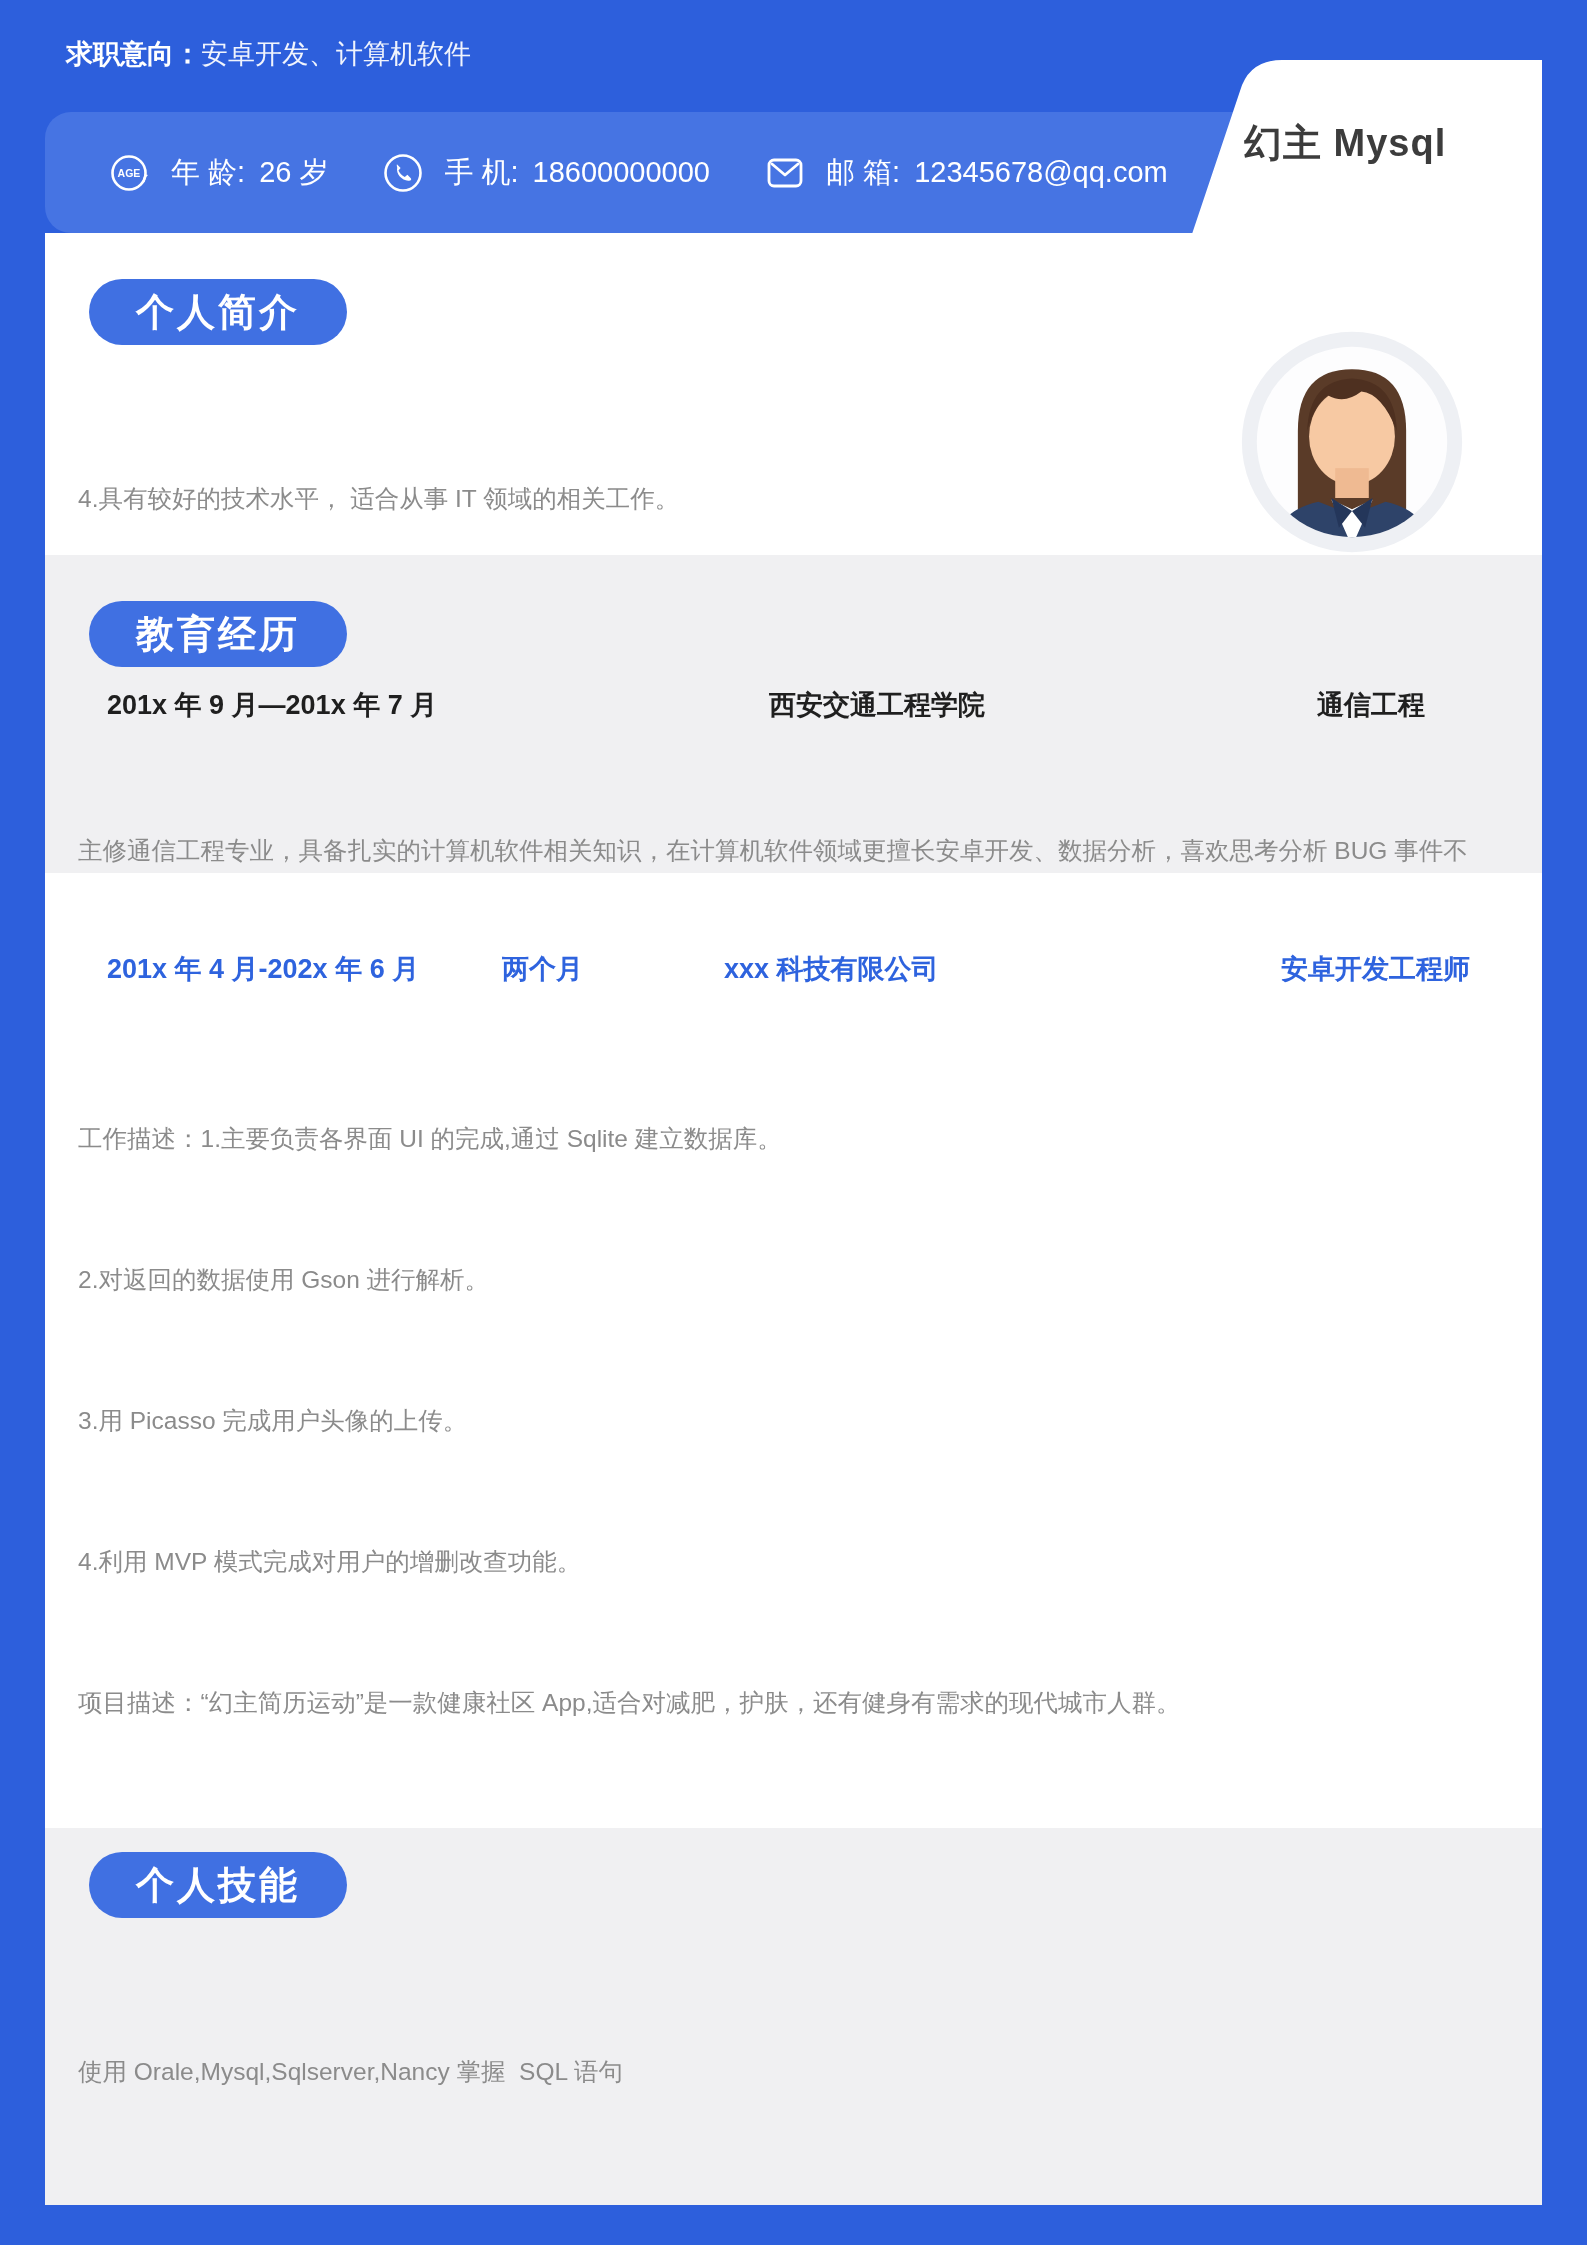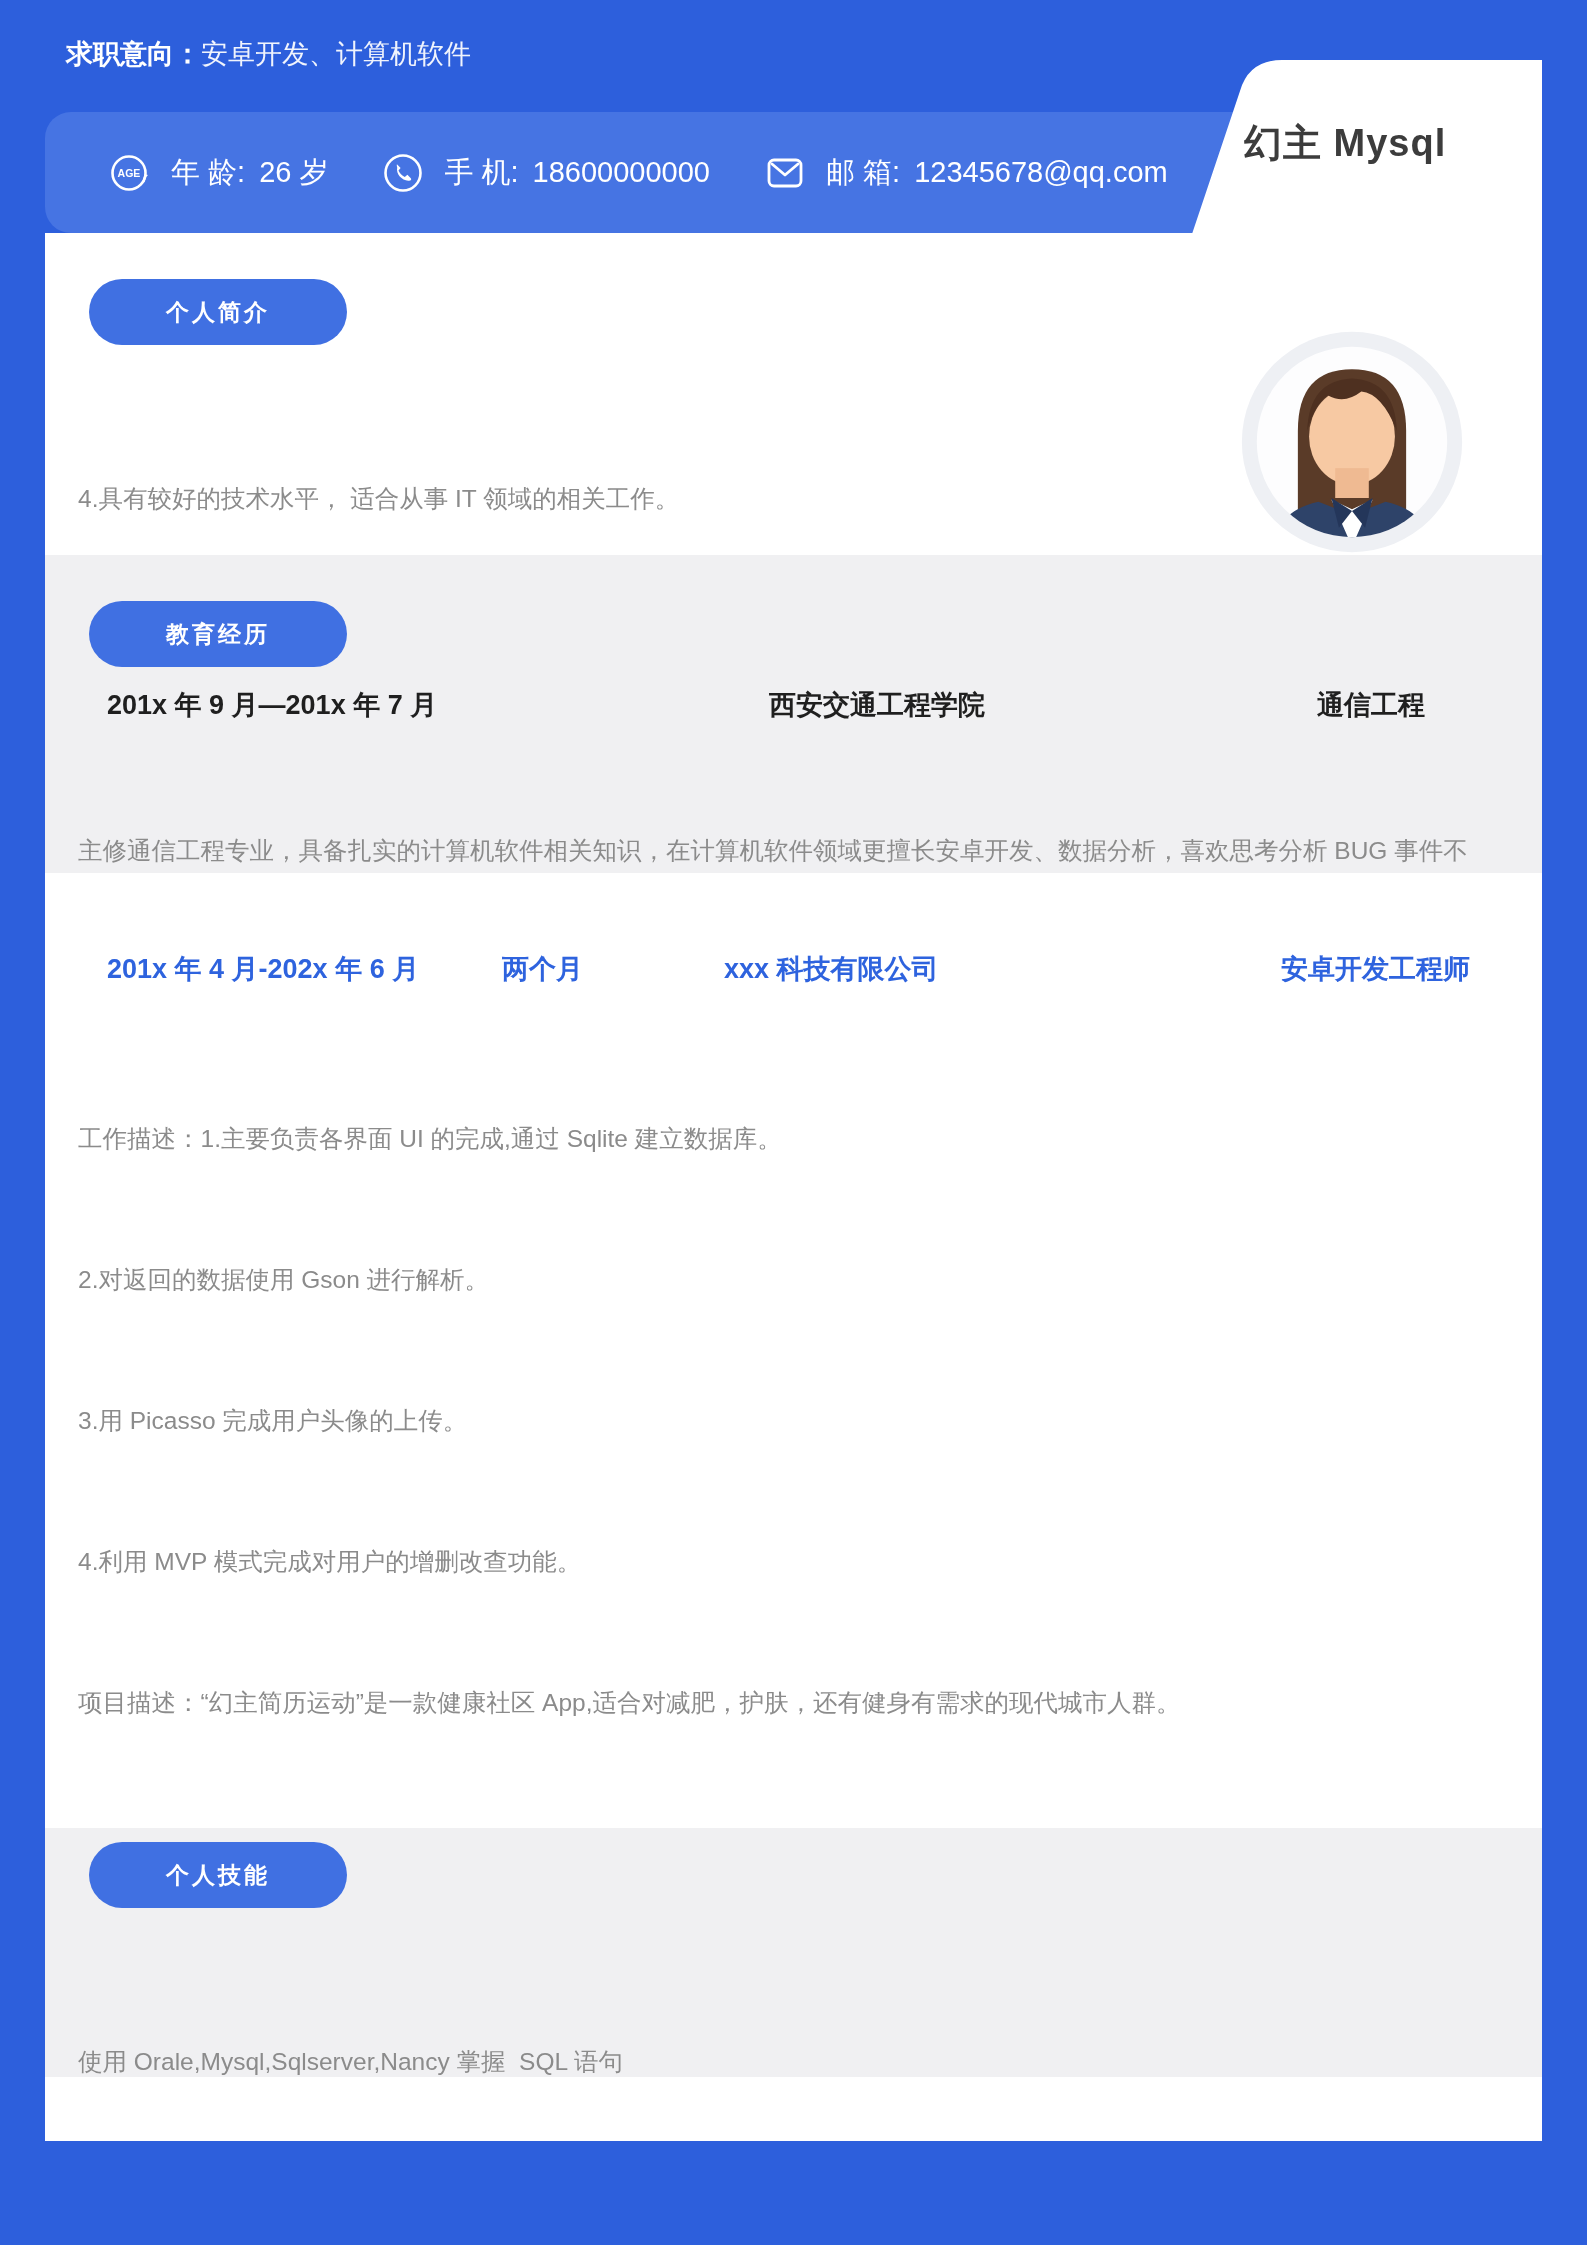--- a/index.html
+++ b/index.html
@@ -25,25 +25,25 @@
     clip-path: path("M 392 0 L 132 0 Q 99 0 90 31 L 42 174 L 392 174 Z"); }
   .name-panel .nm { position:absolute; left:94px; top:58px; font-size:38px; font-weight:bold; color:#3c3c3c; letter-spacing:1px; white-space:pre; }
 
   
   .panel { position:absolute; top:233px; left:45px; width:1497px; height:1908px; background:#ffffff; }
 
   section { overflow:hidden; }
   .sec-profile { height:322px; padding-top:46px; background:#ffffff; }
   .sec-edu     { height:318px; padding-top:46px; background:#f0f0f2; }
   .sec-work    { height:955px; padding-top:36px; background:#ffffff; }
-  .sec-skills  { height:249px; padding-top:14px; background:#f0f0f2; }
+  .sec-skills  { height:377px; padding-top:24px; background:#f0f0f2; }
 
   .pill { display:inline-flex; align-items:center; justify-content:center;
     min-width:258px; height:66px; margin-left:44px; background:#4070e2; color:#fff;
-    font-size:23px; font-weight:bold; letter-spacing:3px; border-radius:34px; }
+    font-size:38px; font-weight:bold; letter-spacing:3px; border-radius:34px; }
 
   .body-text { margin:36px 60px 0 33px; font-size:24.5px; line-height:47px; color:#8b8b8b; white-space:pre-wrap; }
   .body-text p { white-space:pre-wrap; }
 
   
   .edu-head { display:flex; align-items:baseline; margin:20px 117px 0 62px; font-size:27px; font-weight:bold; color:#1f1f1f; white-space:pre; }
   .edu-head .school { margin-left:auto; }
   .edu-head .major  { margin-left:auto; }
   .edu-body { margin:10px 60px 0 33px; font-size:24.5px; line-height:47px; color:#8b8b8b; white-space:pre-wrap; }
 

